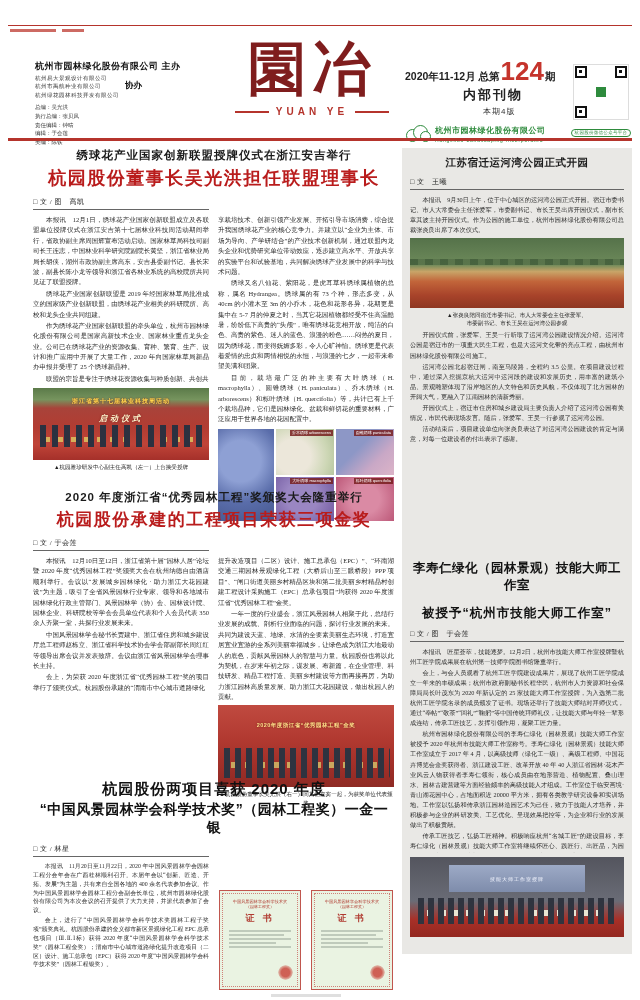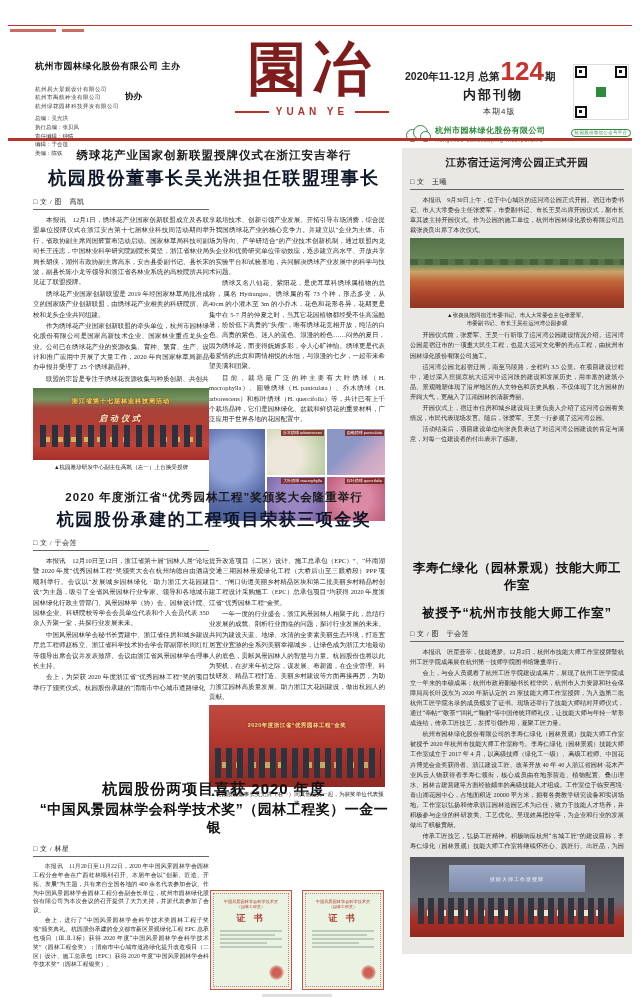--- a/index.html
+++ b/index.html
@@ -9,21 +9,21 @@
     font-family:"Liberation Serif","DejaVu Serif",serif; color:#222; overflow:hidden;padding-left:44px;
   }
   
   .topline { position:absolute; left:8px; right:8px; top:25px; height:1px; background:#b5342c; }
   .topmark1 { position:absolute; left:10px; top:29px; width:46px; height:3px; background:#c0453c; opacity:.8; }
   .topmark2 { position:absolute; left:62px; top:29px; width:22px; height:3px; background:#c0453c; opacity:.8; }
   .header-rule { position:absolute; left:8px; right:8px; top:138px; height:3px; background:#b5342c; }
 
   .mast-left { position:absolute; left:35px; top:60px; width:190px; }
   .mast-publisher { font-family:"Liberation Sans",sans-serif; font-weight:bold; font-size:9px; color:#111; letter-spacing:.5px; }
-  .coorg-row { display:flex; align-items:center; margin-top:12px; }
+  .coorg-row { display:flex; align-items:center; margin-top:1px; }
   .coorg-lines div { font-size:5.5px; color:#333; line-height:1.5; letter-spacing:.5px; }
   .coorg-label { font-family:"Liberation Sans",sans-serif; font-weight:bold; font-size:8.5px; margin-left:6px; color:#111; }
   .staff-lines { margin-top:4px; }
   .staff-lines div { font-size:5.5px; color:#333; line-height:1.62; }
 
   .mast-title { position:absolute; left:228px; top:30px; width:168px; text-align:center; }
   .mast-title .cn { font-size:58px; font-weight:bold; color:#7f1d1d; letter-spacing:6px; line-height:1.35; font-family:"DejaVu Serif","Liberation Serif",serif; }
   .pinyin-row { display:flex; align-items:center; justify-content:center; gap:7px; margin-top:-2px; }
   .pinyin-row .dash { width:34px; height:1.5px; background:#b5342c; }
   .pinyin-row .py { font-family:"Liberation Sans",sans-serif; font-weight:bold; font-size:10px; color:#b5342c; letter-spacing:4px; }
@@ -52,23 +52,23 @@
     background-blend-mode:screen;
   }
   .qr .fp { position:absolute; width:12px; height:12px; border:2.5px solid #111; background:#fff; }
   .qr .fp::after { content:""; position:absolute; left:2px; top:2px; width:3px; height:3px; background:#111; }
   .qr .fp.tl { left:1px; top:1px; } .qr .fp.tr { right:1px; top:1px; } .qr .fp.bl { left:1px; bottom:1px; }
   .qr .center-logo { position:absolute; left:21px; top:21px; width:12px; height:12px; background:#2e8b3d; border:1.5px solid #fff; }
   .qr-caption { display:inline-block; margin-top:2px; font-family:"Liberation Sans",sans-serif; font-size:4.5px; color:#2e8b3d; border:.5px solid #2e8b3d; border-radius:4px; padding:.5px 3px; letter-spacing:.3px; }
 
   
   .kicker { font-family:"Liberation Sans",sans-serif; font-weight:600; font-size:11.5px; text-align:center; color:#1a1a1a; letter-spacing:1px; }
-  .headline { font-family:"Liberation Sans",sans-serif; font-weight:bold; font-size:18px; text-align:center; color:#0f172a; letter-spacing:1.5px; margin-top:3px; }
+  .headline { font-family:"Liberation Sans",sans-serif; font-weight:bold; font-size:18px; text-align:center; color:#b91c1c; letter-spacing:1.5px; margin-top:3px; }
   .byline { font-size:7px; color:#222; width:176px; border-bottom:.5px solid #666; padding-bottom:2px; margin:7px 0 5px; letter-spacing:.5px; }
-  .cols { display:flex; }
+  .cols { display:flex; gap:9px; }
   .col { width:176px; overflow:hidden; }
   .body-p { font-size:6.5px; line-height:1.6; text-align:justify; text-indent:2em; color:#2b2b2b; margin-bottom:1px; }
   .body-p.noindent { text-indent:0; }
   .caption { font-size:5.6px; color:#222; text-align:center; line-height:1.45; margin-top:3px; }
 
   
   .article1 { position:absolute; left:33px; top:148px; width:362px; }
   .stage-photo { margin-top:4px; width:176px; height:72px; position:relative; overflow:hidden;
     background:linear-gradient(180deg,#5b7a49 0%,#76945e 16%,#a8433a 28%,#b23c32 55%,#c04438 78%,#a5302a 100%); }
   .stage-banner { position:absolute; left:8%; right:8%; top:12%; text-align:center; color:#ffd94e; font-family:"Liberation Sans",sans-serif; font-weight:bold; font-size:6px; letter-spacing:1px; text-shadow:0 0 2px #7a1f18; }

